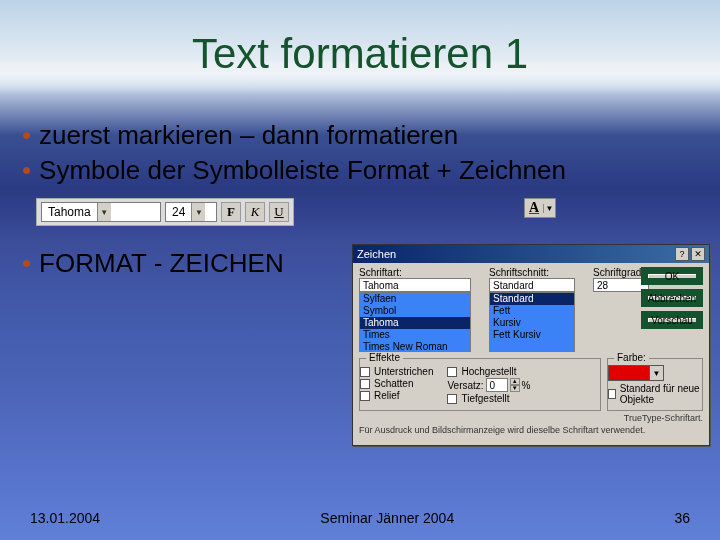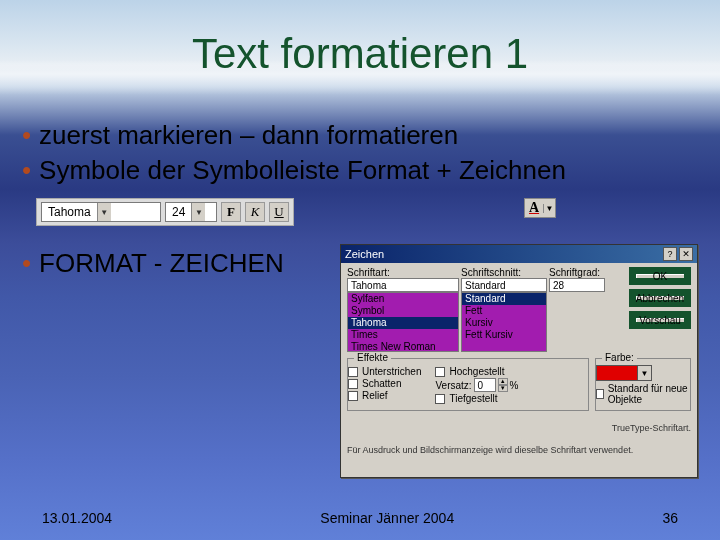--- a/index.html
+++ b/index.html
@@ -57,67 +57,67 @@
   }
   .fontcolor .A { font-family: "Times New Roman", serif; font-weight: bold; font-size: 14px; text-decoration: underline; text-decoration-color: #c00; padding: 0 4px; }
   .fontcolor .arrow { width: 12px; font-size: 8px; text-align: center; border-left: 1px solid #888; }
 
   
   .bullet3 { position: absolute; left: 22px; top: 248px; display: flex; align-items: baseline; }
   .bullet3 .btxt { font-size: 26px; }
 
   
   .dialog {
-    position: absolute; left: 340px; top: 244px; width: 358px; height: 234px;
+    position: absolute; left: 352px; top: 244px; width: 358px; height: 202px;
     background: #d4d0c8; border: 1px solid #333;
     font-family: Tahoma, Arial, sans-serif; font-size: 10px; color: #000;
     box-shadow: 1px 1px 0 #555;
   }
   .dlg-title {
     height: 18px; background: linear-gradient(to right, #0a246a, #3a6ea5);
     display: flex; align-items: center; padding: 0 4px; color: #fff; font-size: 11px;
     justify-content: space-between;
   }
   .dlg-title .wbtns { display: flex; gap: 2px; }
   .wbtn { width: 14px; height: 14px; background: #d4d0c8; border: 1px solid #555; font-size: 9px; display: flex; align-items: center; justify-content: center; color: #000; }
   .dlg-body { padding: 4px 6px; position: relative; height: calc(100% - 18px); }
-  .lblrow { display: flex; gap: 2px; margin-bottom: 2px; }
+  .lblrow { display: flex; gap: 18px; margin-bottom: 2px; }
   .col { display: flex; flex-direction: column; }
   .fld { background: #fff; border: 1px solid #7a7a7a; padding: 1px 3px; font-size: 10px; height: 14px; }
-  .listbox { background: #a21caf; border: 1px solid #7a7a7a; height: 60px; overflow: hidden; font-size: 10px; }
+  .listbox { background: #3b82f6; border: 1px solid #7a7a7a; height: 60px; overflow: hidden; font-size: 10px; }
   .li { padding: 0 3px; line-height: 12px; white-space: nowrap; }
   .li.sel { background: #0a246a; color: #fff; }
   .grp {
     border: 1px solid #888; position: relative; padding: 6px 0 4px; margin-top: 4px;
   }
   .grp .legend { position: absolute; top: -7px; left: 6px; background: #d4d0c8; padding: 0 3px; font-size: 10px; }
   .chk { display: flex; align-items: center; gap: 4px; font-size: 10px; margin: 1px 0; }
   .chk .box { width: 10px; height: 10px; background: #fff; border: 1px solid #555; }
   .dlg-btn {
     width: 62px; height: 18px; background: #d4d0c8;
     border: 7px solid #14532d; box-shadow: inset 1px 1px 0 #fff;
     font-size: 10px; display: flex; align-items: center; justify-content: center;
     margin-bottom: 4px;
   }
   .btncol { position: absolute; right: 6px; top: 4px; display: flex; flex-direction: column; }
   .colorbtn {
     width: 56px; height: 16px; display: flex; border: 1px solid #555;
   }
   .colorbtn .sw { flex: 1; background: #e00000; }
   .colorbtn .arrow { width: 14px; background: #d4d0c8; border-left: 1px solid #555; font-size: 8px; display: flex; align-items: center; justify-content: center; }
-  .hint { font-size: 9px; color: #333; text-align: right; margin-top: 12px; }
+  .hint { font-size: 9px; color: #333; text-align: right; margin-top: 2px; }
   .spin { display: flex; align-items: center; gap: 2px; }
   .spin .fld { width: 22px; }
   .spin .ud { width: 10px; display: flex; flex-direction: column; }
   .spin .ud div { height: 7px; background: #d4d0c8; border: 1px solid #888; font-size: 6px; line-height: 5px; text-align: center; }
 
   .footer {
     position: absolute; left: 0; right: 0; bottom: 14px;
     display: flex; justify-content: space-between; align-items: center;
-    padding: 0 42px; font-size: 14px; color: #000;
+    padding: 0 30px; font-size: 14px; color: #000;
   }
 </style>
 </head>
 <body>
 
 <div class="cloud-band"></div>
 
 <div class="title">Text formatieren 1</div>
 
 <div class="bullets">

